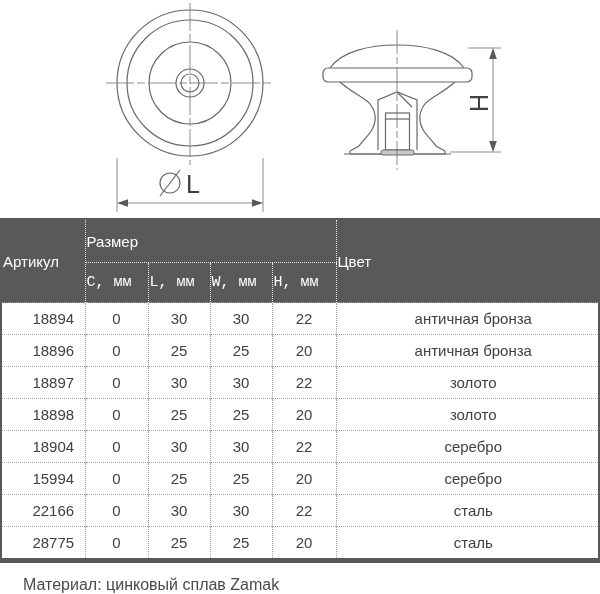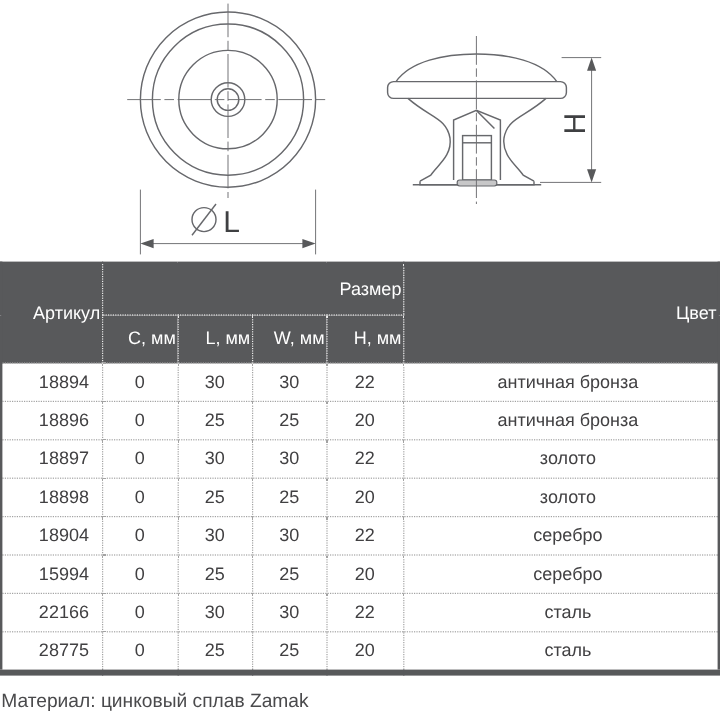--- a/index.html
+++ b/index.html
@@ -61,51 +61,51 @@
   table.spec col.c-c { width: 63px; }
   table.spec col.c-l { width: 62px; }
   table.spec col.c-w { width: 62px; }
   table.spec col.c-h { width: 64px; }
 
   table.spec thead th {
     background: #58595b;
     color: #ffffff;
     font-weight: 400;
     font-size: 15px;
-    text-align: right;
+    text-align: left;
     border: none;
   }
   table.spec thead tr.group-row th { height: 40px; }
   table.spec thead tr.sub-row th   { height: 37px; }
 
   th.th-article { border-right: 1px dotted #e9e9e9 !important; }
   th.th-size    { border-bottom: 1px dotted #e9e9e9 !important; }
   th.th-color   { border-left: 1px dotted #e9e9e9 !important; }
-  th.th-sub     { border-left: 1px dotted #e9e9e9 !important; }
+  th.th-sub     { border-left: 1px dotted #e9e9e9 !important; font-family: Liberation Mono, monospace; }
   th.th-sub:first-child { border-left: none !important; }
 
   table.spec tbody td {
     height: 31px;
     font-size: 15px;
     color: #414042;
     text-align: center;
     border-top: 1px dotted #a2a2a2;
     border-left: 1px dotted #a2a2a2;
     background: #ffffff;
     padding: 0;
   }
   table.spec tbody td:first-child { border-left: none; padding-left: 20px; }
   table.spec tbody td.td-color {
     text-align: center;
     padding-left: 12px;
   }
 
   
   .material-note {
-    margin: 13px 0 0 1px;
+    margin: 13px 0 0 23px;
     font-size: 16px;
     color: #4a4a4c;
   }
 </style>
 </head>
 <body>
 
 <div class="page">
 
   <div class="drawing-area">

